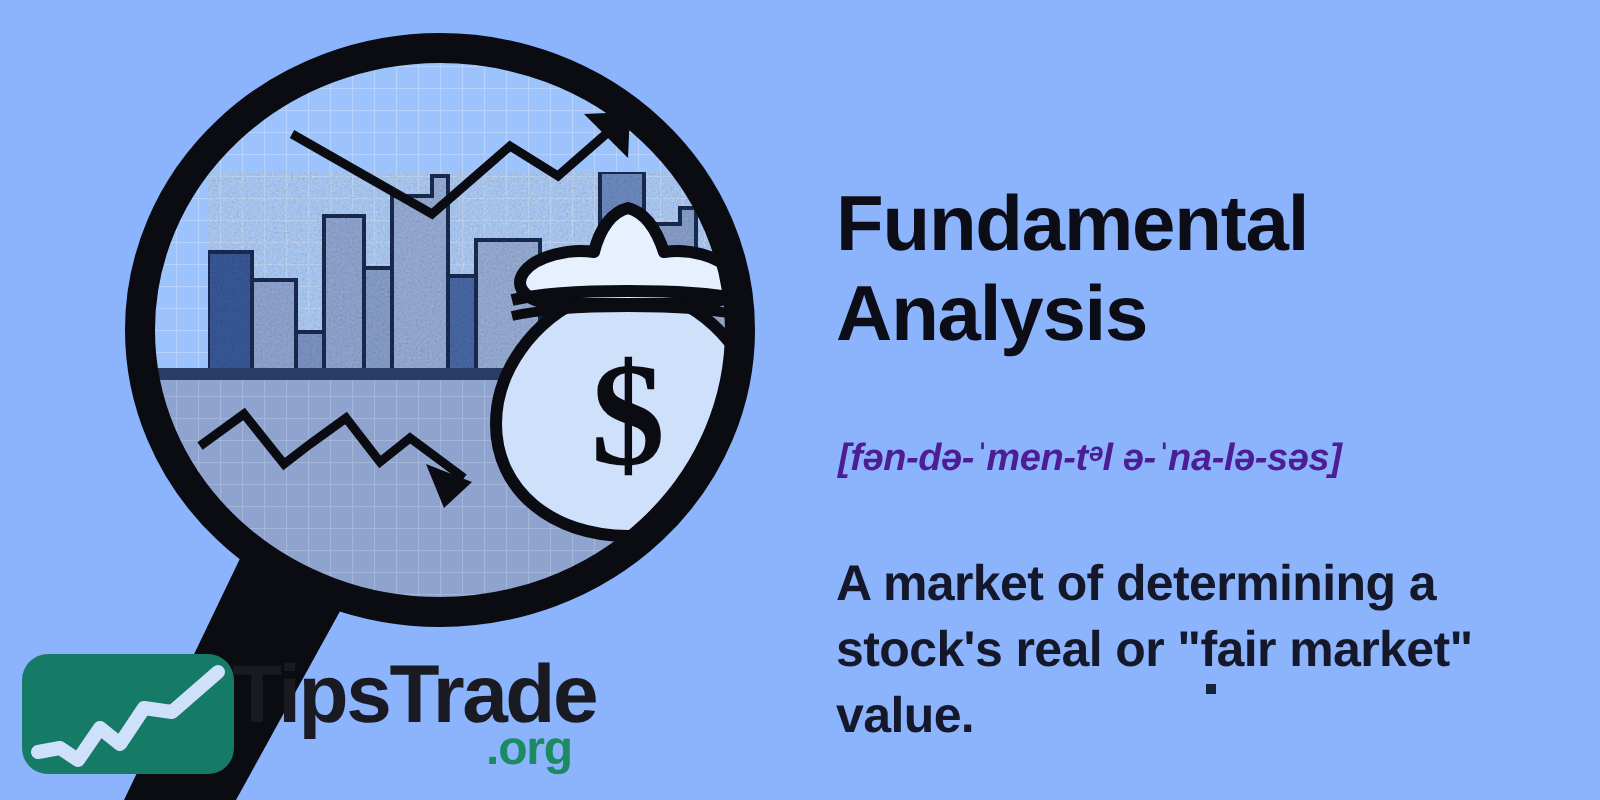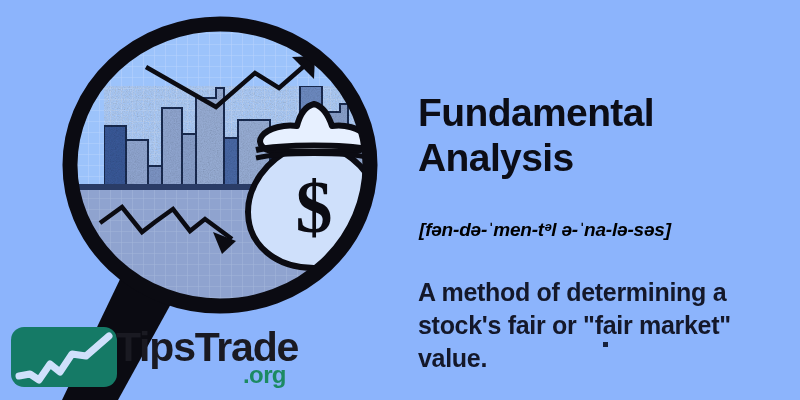--- a/index.html
+++ b/index.html
@@ -55,21 +55,21 @@
   #pronunciation {
     position: absolute;
     left: 1px;
     top: 194px;
     width: 360px;
     margin: 0;
     font-size: 19px;
     line-height: 24px;
     font-style: italic;
     font-weight: bold;
-    color: #000000;
+    color: #4c1d95;
     letter-spacing: -0.2px;
     font-family: "Liberation Sans", sans-serif;
   }
   #definition {
     position: absolute;
     left: 0;
     top: 252px;
     width: 368px;
     margin: 0;
     font-size: 25px;
@@ -221,21 +221,21 @@
         </g>
       </g>
 
       <ellipse cx="220" cy="165" rx="150" ry="141" fill="none" stroke="#0b0b12" stroke-width="15"></ellipse>
     </svg>
   </div>
 
   <div id="text-col">
     <h1 id="term-title">Fundamental Analysis</h1>
     <p id="pronunciation">[fən-də-ˈmen-tᵊl ə-ˈna-lə-səs]</p>
-    <p id="definition">A method of determining a stock's fair or "fair market" value.</p>
+    <p id="definition">A market of determining a stock's real or "fair market" value.</p>
   </div>
 
   <div id="logo">
     <div id="logo-mark">
       <svg width="108" height="62" viewBox="0 0 108 62" xmlns="http://www.w3.org/2000/svg">
         <rect x="1" y="1" width="106" height="60" rx="13" ry="13" fill="#157a66"></rect>
         <path d="M9 50 L20 48 L29 54 L40 38 L50 46 L62 28 L76 30 L99 10" fill="none" stroke="#cfe0fb" stroke-width="7" stroke-linejoin="round" stroke-linecap="round"></path>
       </svg>
     </div>
     <div id="logo-wordmark">

